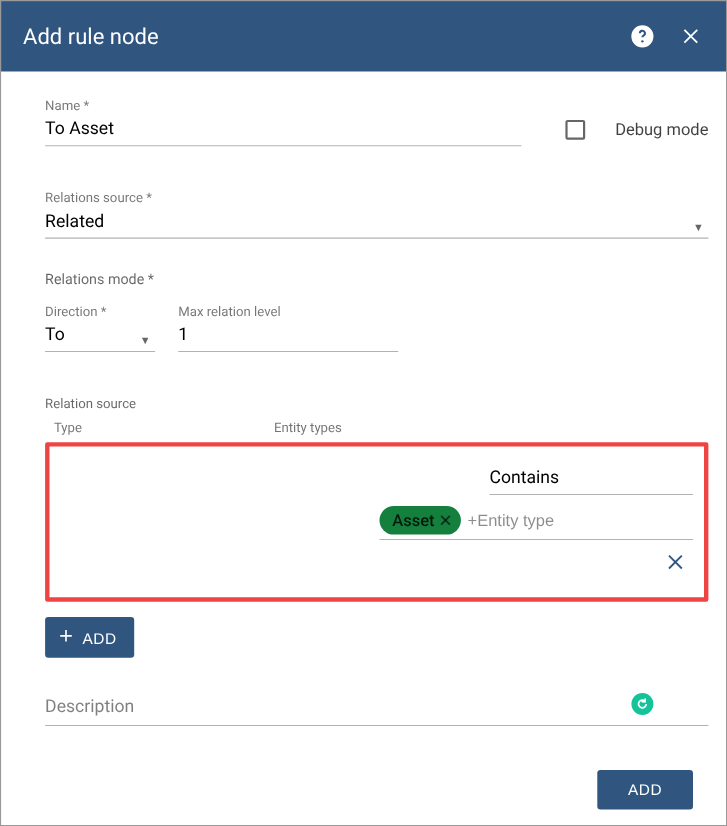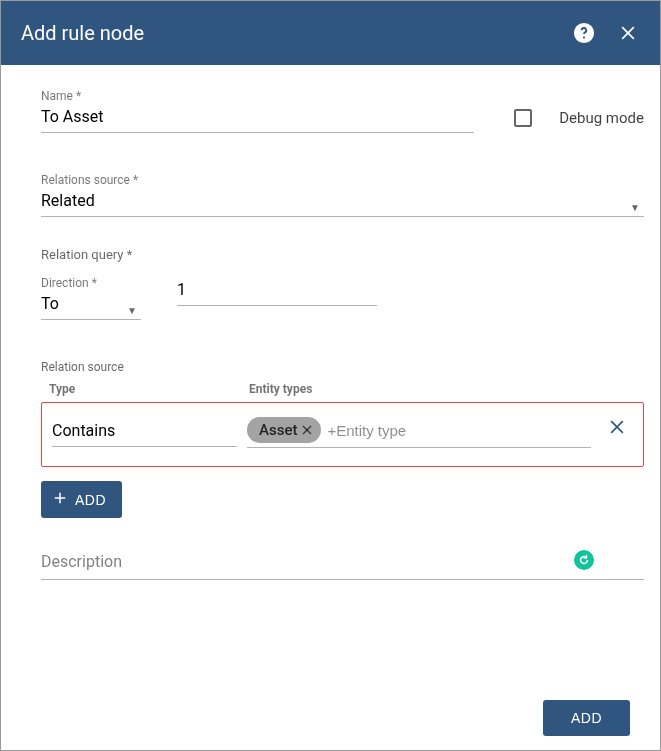--- a/index.html
+++ b/index.html
@@ -88,48 +88,48 @@
     font-size: 10px;
     color: rgba(0,0,0,0.6);
   }
   .section-label {
     font-size: 13px;
     color: rgba(0,0,0,0.6);
     margin-bottom: 14px;
   }
   .row-dir {
     display: flex;
-    gap: 36px;
+    gap: 21px;
     margin-bottom: 40px;
   }
   .dir-col { width: 100px; }
   .level-col { width: 200px; }
   .relation-filters { margin-bottom: 30px; }
   .rf-head {
     display: flex;
     font-size: 12px;
     color: rgba(0,0,0,0.55);
     padding: 0 8px 6px 8px;
-    font-weight: bold;
   }
   .rf-head-type { width: 200px; }
   .rf-head-entity { flex: 1; }
   .rf-row {
     display: flex;
-    align-items: flex-start;
+    align-items: flex-end;
     gap: 10px;
     background: #fff;
-    border: 1px solid #ef4444;
+    border: 4px solid #ef4444;
     padding: 14px 10px 18px 10px;
     border-radius: 2px;
+    flex-direction: column;
   }
   .rf-type { width: 185px; }
   .rf-entity { flex: 1; display:flex; align-items:center; border-bottom: 1px solid rgba(0,0,0,0.3); padding-bottom:4px; }
   .chip {
-    background: #a3a3a3;
+    background: #15803d;
     border-radius: 14px;
     padding: 4px 6px 4px 12px;
     font-size: 15px;
     color: rgba(0,0,0,0.8);
     display: inline-flex;
     align-items: center;
     gap: 2px;
     font-weight: 500;
   }
   .chip-x { cursor:pointer; display:inline-flex; }
@@ -257,31 +257,32 @@
       </div>
 
       <div style="margin-bottom:30px;">
         <div class="field-label">Relations source *</div>
         <div class="select-wrap">
           <input type="text" class="text-input" readonly="" value="Related" style="">
           <span class="select-caret">▼</span>
         </div>
       </div>
 
-      <div class="section-label">Relation query *</div>
+      <div class="section-label">Relations mode *</div>
 
       <div class="row-dir">
         <div class="dir-col">
           <div class="field-label">Direction *</div>
           <div class="select-wrap">
             <input type="text" class="text-input" readonly="" value="To" style="">
             <span class="select-caret">▼</span>
           </div>
         </div>
         <div class="level-col">
+          <div class="field-label">Max relation level</div>
           <input type="text" class="text-input" value="1" style="">
         </div>
       </div>
 
       <div class="relation-filters">
         <div class="section-label" style="margin-bottom:8px; font-size:12px;">Relation source</div>
         <div class="rf-head">
           <div class="rf-head-type">Type</div>
           <div class="rf-head-entity">Entity types</div>
         </div>

